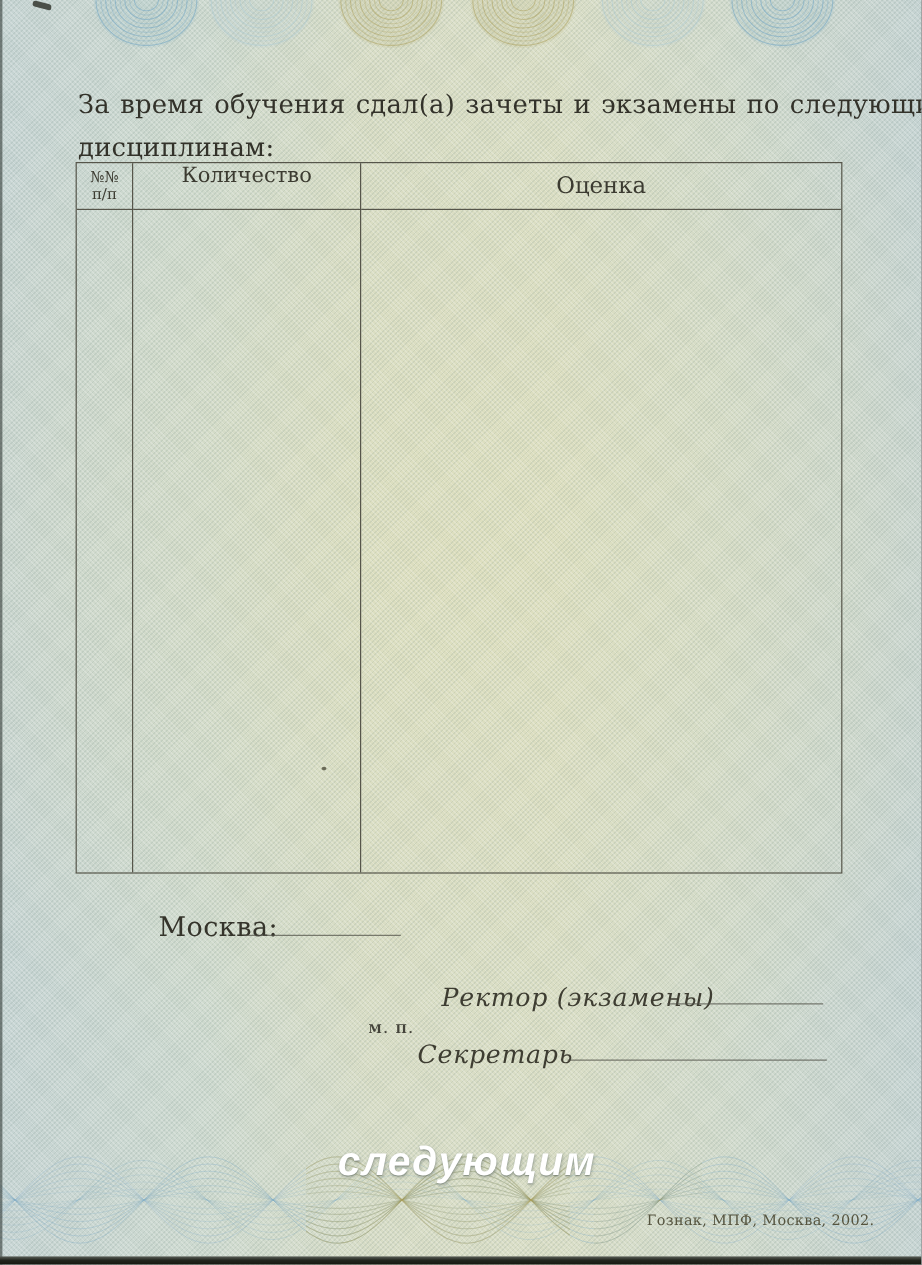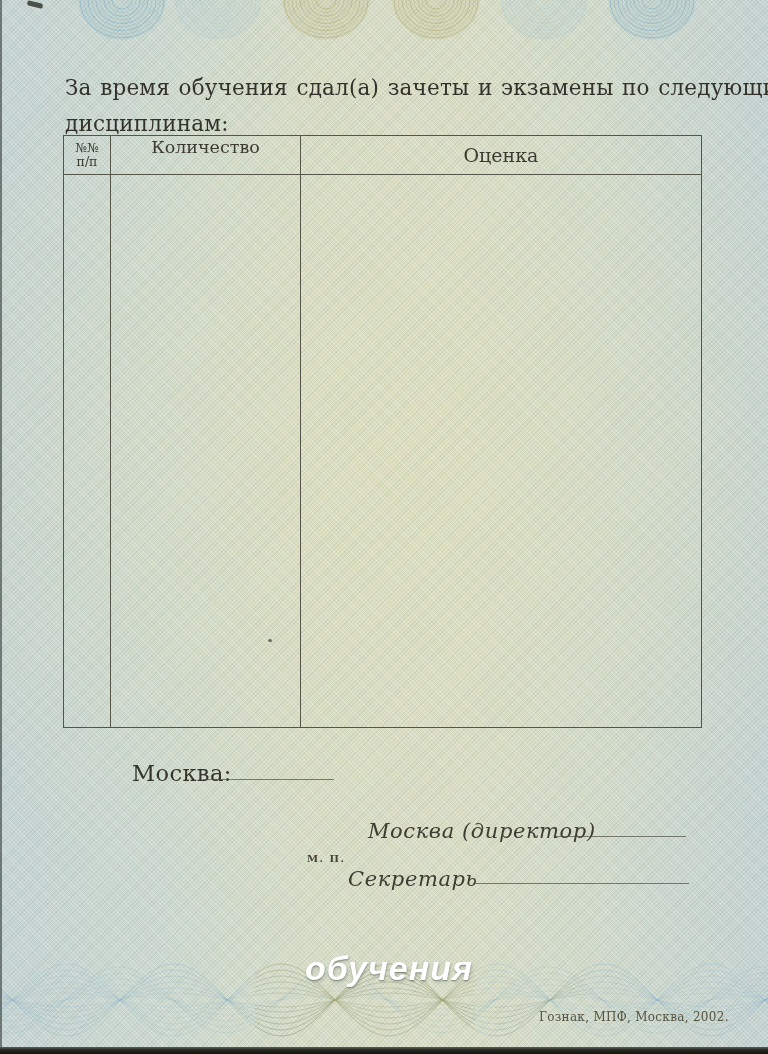--- a/index.html
+++ b/index.html
@@ -150,21 +150,21 @@
       <div class="th">
         <div>Оценка</div>
       </div>
       <div class="td"></div>
     </div>
   </div>
 
   <div class="total-label">Москва:</div>
   <div class="fill-line line-total"></div>
 
-  <div class="sig sig-rector">Москва (директор)</div>
+  <div class="sig sig-rector">Ректор (экзамены)</div>
   <div class="fill-line line-rector"></div>
 
   <div class="seal">М. П.</div>
 
   <div class="sig sig-secretary">Секретарь</div>
   <div class="fill-line line-secretary"></div>
 
   <svg id="bottom-decor" class="decor" width="768" height="100" viewBox="0 0 768 100">
       <path d="M -12 28.4 L -6 33.5 L 0 39.1 L 6 45.2 L 12 51.5 L 18 57.8 L 24 63.9 L 30 69.6 L 36 74.8 L 42 79.3 L 48 83.0 L 54 85.7 L 60 87.4 L 66 88.0 L 72 87.5 L 78 85.9 L 84 83.3 L 90 79.7 L 96 75.2 L 102 70.1 L 108 64.4 L 114 58.3 L 120 52.0 L 126 45.7 L 132 39.6 L 138 33.9 L 144 28.8 L 150 24.3 L 156 20.7 L 162 18.1 L 168 16.5 L 174 16.0 L 180 16.6 L 186 18.3 L 192 21.0 L 198 24.7 L 204 29.2 L 210 34.4 L 216 40.1 L 222 46.2 L 228 52.5 L 234 58.8 L 240 64.9 L 246 70.5 L 252 75.6 L 258 80.0 L 264 83.5 L 270 86.1 L 276 87.6 L 282 88.0 L 288 87.3 L 294 85.5 L 300 82.7 L 306 79.0 L 312 74.4 L 318 69.2 L 324 63.4 L 330 57.2 L 336 50.9 L 342 44.7 L 348 38.6 L 354 33.0 L 360 28.0 L 366 23.7 L 372 20.2 L 378 17.8 L 384 16.3 L 390 16.0 L 396 16.8 L 402 18.7 L 408 21.5 L 414 25.4 L 420 30.0 L 426 35.3 L 432 41.1 L 438 47.3 L 444 53.6 L 450 59.8 L 456 65.8 L 462 71.4 L 468 76.4 L 474 80.7 L 480 84.0 L 486 86.4 L 492 87.7 L 498 88.0 L 504 87.1 L 510 85.1 L 516 82.2 L 522 78.3 L 528 73.6 L 534 68.2 L 540 62.4 L 546 56.2 L 552 49.9 L 558 43.7 L 564 37.7 L 570 32.1 L 576 27.2 L 582 23.0 L 588 19.7 L 594 17.5 L 600 16.2 L 606 16.1 L 612 17.0 L 618 19.1 L 624 22.1 L 630 26.1 L 636 30.8 L 642 36.2 L 648 42.1 L 654 48.3 L 660 54.6 L 666 60.9 L 672 66.8 L 678 72.3 L 684 77.2 L 690 81.3 L 696 84.5 L 702 86.7 L 708 87.8 L 714 87.9 L 720 86.8 L 726 84.7 L 732 81.6 L 738 77.5 L 744 72.7 L 750 67.3 L 756 61.4 L 762 55.2 L 768 48.8 L 774 42.6 L 780 36.7" fill="none" stroke="#7aa9c6" stroke-opacity="0.38" stroke-width="0.8"></path>
       <path d="M -12 75.6 L -6 70.5 L 0 64.9 L 6 58.8 L 12 52.5 L 18 46.2 L 24 40.1 L 30 34.4 L 36 29.2 L 42 24.7 L 48 21.0 L 54 18.3 L 60 16.6 L 66 16.0 L 72 16.5 L 78 18.1 L 84 20.7 L 90 24.3 L 96 28.8 L 102 33.9 L 108 39.6 L 114 45.7 L 120 52.0 L 126 58.3 L 132 64.4 L 138 70.1 L 144 75.2 L 150 79.7 L 156 83.3 L 162 85.9 L 168 87.5 L 174 88.0 L 180 87.4 L 186 85.7 L 192 83.0 L 198 79.3 L 204 74.8 L 210 69.6 L 216 63.9 L 222 57.8 L 228 51.5 L 234 45.2 L 240 39.1 L 246 33.5 L 252 28.4 L 258 24.0 L 264 20.5 L 270 17.9 L 276 16.4 L 282 16.0 L 288 16.7 L 294 18.5 L 300 21.3 L 306 25.0 L 312 29.6 L 318 34.8 L 324 40.6 L 330 46.8 L 336 53.1 L 342 59.3 L 348 65.4 L 354 71.0 L 360 76.0 L 366 80.3 L 372 83.8 L 378 86.2 L 384 87.7 L 390 88.0 L 396 87.2 L 402 85.3 L 408 82.5 L 414 78.6 L 420 74.0 L 426 68.7 L 432 62.9 L 438 56.7 L 444 50.4 L 450 44.2 L 456 38.2 L 462 32.6 L 468 27.6 L 474 23.3 L 480 20.0 L 486 17.6 L 492 16.3 L 498 16.0 L 504 16.9 L 510 18.9 L 516 21.8 L 522 25.7 L 528 30.4 L 534 35.8 L 540 41.6 L 546 47.8 L 552 54.1 L 558 60.3 L 564 66.3 L 570 71.9 L 576 76.8 L 582 81.0 L 588 84.3 L 594 86.5 L 600 87.8 L 606 87.9 L 612 87.0 L 618 84.9 L 624 81.9 L 630 77.9 L 636 73.2 L 642 67.8 L 648 61.9 L 654 55.7 L 660 49.4 L 666 43.1 L 672 37.2 L 678 31.7 L 684 26.8 L 690 22.7 L 696 19.5 L 702 17.3 L 708 16.2 L 714 16.1 L 720 17.2 L 726 19.3 L 732 22.4 L 738 26.5 L 744 31.3 L 750 36.7 L 756 42.6 L 762 48.8 L 768 55.2 L 774 61.4 L 780 67.3" fill="none" stroke="#8fb5cc" stroke-opacity="0.38" stroke-width="0.8"></path>
@@ -210,21 +210,21 @@
         <path d="M -12 28.4 L -6 33.5 L 0 39.1 L 6 45.2 L 12 51.5 L 18 57.8 L 24 63.9 L 30 69.6 L 36 74.8 L 42 79.3 L 48 83.0 L 54 85.7 L 60 87.4 L 66 88.0 L 72 87.5 L 78 85.9 L 84 83.3 L 90 79.7 L 96 75.2 L 102 70.1 L 108 64.4 L 114 58.3 L 120 52.0 L 126 45.7 L 132 39.6 L 138 33.9 L 144 28.8 L 150 24.3 L 156 20.7 L 162 18.1 L 168 16.5 L 174 16.0 L 180 16.6 L 186 18.3 L 192 21.0 L 198 24.7 L 204 29.2 L 210 34.4 L 216 40.1 L 222 46.2 L 228 52.5 L 234 58.8 L 240 64.9 L 246 70.5 L 252 75.6 L 258 80.0 L 264 83.5 L 270 86.1 L 276 87.6 L 282 88.0 L 288 87.3 L 294 85.5 L 300 82.7 L 306 79.0 L 312 74.4 L 318 69.2 L 324 63.4 L 330 57.2 L 336 50.9 L 342 44.7 L 348 38.6 L 354 33.0 L 360 28.0 L 366 23.7 L 372 20.2 L 378 17.8 L 384 16.3 L 390 16.0 L 396 16.8 L 402 18.7 L 408 21.5 L 414 25.4 L 420 30.0 L 426 35.3 L 432 41.1 L 438 47.3 L 444 53.6 L 450 59.8 L 456 65.8 L 462 71.4 L 468 76.4 L 474 80.7 L 480 84.0 L 486 86.4 L 492 87.7 L 498 88.0 L 504 87.1 L 510 85.1 L 516 82.2 L 522 78.3 L 528 73.6 L 534 68.2 L 540 62.4 L 546 56.2 L 552 49.9 L 558 43.7 L 564 37.7 L 570 32.1 L 576 27.2 L 582 23.0 L 588 19.7 L 594 17.5 L 600 16.2 L 606 16.1 L 612 17.0 L 618 19.1 L 624 22.1 L 630 26.1 L 636 30.8 L 642 36.2 L 648 42.1 L 654 48.3 L 660 54.6 L 666 60.9 L 672 66.8 L 678 72.3 L 684 77.2 L 690 81.3 L 696 84.5 L 702 86.7 L 708 87.8 L 714 87.9 L 720 86.8 L 726 84.7 L 732 81.6 L 738 77.5 L 744 72.7 L 750 67.3 L 756 61.4 L 762 55.2 L 768 48.8 L 774 42.6 L 780 36.7" fill="none" stroke="#a89b52" stroke-opacity="0.25" stroke-width="0.8"></path>
         <path d="M -12 32.3 L -6 36.6 L 0 41.3 L 6 46.3 L 12 51.6 L 18 56.8 L 24 61.9 L 30 66.7 L 36 71.0 L 42 74.8 L 48 77.8 L 54 80.1 L 60 81.5 L 66 82.0 L 72 81.6 L 78 80.2 L 84 78.1 L 90 75.1 L 96 71.4 L 102 67.1 L 108 62.3 L 114 57.2 L 120 52.0 L 126 46.8 L 132 41.7 L 138 36.9 L 144 32.6 L 150 28.9 L 156 25.9 L 162 23.8 L 168 22.4 L 174 22.0 L 180 22.5 L 186 23.9 L 192 26.2 L 198 29.2 L 204 33.0 L 210 37.3 L 216 42.1 L 222 47.2 L 228 52.4 L 234 57.7 L 240 62.7 L 246 67.4 L 252 71.7 L 258 75.3 L 264 78.3 L 270 80.4 L 276 81.6 L 282 82.0 L 288 81.4 L 294 79.9 L 300 77.6 L 306 74.5 L 312 70.7 L 318 66.3 L 324 61.5 L 330 56.4 L 336 51.1 L 342 45.9 L 348 40.9 L 354 36.2 L 360 32.0 L 366 28.4 L 372 25.5 L 378 23.5 L 384 22.3 L 390 22.0 L 396 22.7 L 402 24.2 L 408 26.6 L 414 29.8 L 420 33.7 L 426 38.1 L 432 42.9 L 438 48.1 L 444 53.3 L 450 58.5 L 456 63.5 L 462 68.2 L 468 72.3 L 474 75.9 L 480 78.7 L 486 80.7 L 492 81.8 L 498 82.0 L 504 81.2 L 510 79.6 L 516 77.1 L 522 73.9 L 528 70.0 L 534 65.5 L 540 60.6 L 546 55.5 L 552 50.2 L 558 45.0 L 564 40.1 L 570 35.4 L 576 31.3 L 582 27.9 L 588 25.1 L 594 23.2 L 600 22.2 L 606 22.1 L 612 22.9 L 618 24.6 L 624 27.1 L 630 30.4 L 636 34.4 L 642 38.9 L 648 43.8 L 654 48.9 L 660 54.2 L 666 59.4 L 672 64.3 L 678 68.9 L 684 73.0 L 690 76.4 L 696 79.1 L 702 80.9 L 708 81.9 L 714 81.9 L 720 81.0 L 726 79.3 L 732 76.7 L 738 73.3 L 744 69.3 L 750 64.7 L 756 59.8 L 762 54.6 L 768 49.4 L 774 44.2 L 780 39.3" fill="none" stroke="#a89b52" stroke-opacity="0.23" stroke-width="0.8"></path>
         <path d="M -12 36.2 L -6 39.6 L 0 43.4 L 6 47.5 L 12 51.6 L 18 55.8 L 24 59.9 L 30 63.7 L 36 67.2 L 42 70.2 L 48 72.7 L 54 74.5 L 60 75.6 L 66 76.0 L 72 75.7 L 78 74.6 L 84 72.8 L 90 70.4 L 96 67.5 L 102 64.1 L 108 60.2 L 114 56.2 L 120 52.0 L 126 47.8 L 132 43.8 L 138 39.9 L 144 36.5 L 150 33.6 L 156 31.2 L 162 29.4 L 168 28.3 L 174 28.0 L 180 28.4 L 186 29.5 L 192 31.3 L 198 33.8 L 204 36.8 L 210 40.3 L 216 44.1 L 222 48.2 L 228 52.4 L 234 56.5 L 240 60.6 L 246 64.4 L 252 67.8 L 258 70.7 L 264 73.0 L 270 74.7 L 276 75.7 L 282 76.0 L 288 75.5 L 294 74.4 L 300 72.5 L 306 70.0 L 312 66.9 L 318 63.4 L 324 59.6 L 330 55.5 L 336 51.3 L 342 47.1 L 348 43.1 L 354 39.3 L 360 36.0 L 366 33.1 L 372 30.8 L 378 29.2 L 384 28.2 L 390 28.0 L 396 28.5 L 402 29.8 L 408 31.7 L 414 34.2 L 420 37.3 L 426 40.9 L 432 44.8 L 438 48.9 L 444 53.1 L 450 57.2 L 456 61.2 L 462 64.9 L 468 68.3 L 474 71.1 L 480 73.3 L 486 74.9 L 492 75.8 L 498 76.0 L 504 75.4 L 510 74.1 L 516 72.1 L 522 69.5 L 528 66.4 L 534 62.8 L 540 58.9 L 546 54.8 L 552 50.6 L 558 46.4 L 564 42.5 L 570 38.8 L 576 35.5 L 582 32.7 L 588 30.5 L 594 29.0 L 600 28.1 L 606 28.1 L 612 28.7 L 618 30.1 L 624 32.1 L 630 34.7 L 636 37.9 L 642 41.5 L 648 45.4 L 654 49.5 L 660 53.8 L 666 57.9 L 672 61.9 L 678 65.5 L 684 68.8 L 690 71.5 L 696 73.7 L 702 75.1 L 708 75.9 L 714 75.9 L 720 75.2 L 726 73.8 L 732 71.7 L 738 69.0 L 744 65.8 L 750 62.2 L 756 58.2 L 762 54.1 L 768 49.9 L 774 45.8 L 780 41.8" fill="none" stroke="#a89b52" stroke-opacity="0.21" stroke-width="0.8"></path>
         <path d="M -12 40.2 L -6 42.7 L 0 45.6 L 6 48.6 L 12 51.7 L 18 54.9 L 24 57.9 L 30 60.8 L 36 63.4 L 42 65.7 L 48 67.5 L 54 68.9 L 60 69.7 L 66 70.0 L 72 69.7 L 78 68.9 L 84 67.6 L 90 65.8 L 96 63.6 L 102 61.0 L 108 58.2 L 114 55.1 L 120 52.0 L 126 48.9 L 132 45.8 L 138 43.0 L 144 40.4 L 150 38.2 L 156 36.4 L 162 35.1 L 168 34.3 L 174 34.0 L 180 34.3 L 186 35.1 L 192 36.5 L 198 38.3 L 204 40.6 L 210 43.2 L 216 46.1 L 222 49.1 L 228 52.3 L 234 55.4 L 240 58.4 L 246 61.3 L 252 63.8 L 258 66.0 L 264 67.8 L 270 69.0 L 276 69.8 L 282 70.0 L 288 69.7 L 294 68.8 L 300 67.4 L 306 65.5 L 312 63.2 L 318 60.6 L 324 57.7 L 330 54.6 L 336 51.5 L 342 48.3 L 348 45.3 L 354 42.5 L 360 40.0 L 366 37.8 L 372 36.1 L 378 34.9 L 384 34.2 L 390 34.0 L 396 34.4 L 402 35.3 L 408 36.8 L 414 38.7 L 420 41.0 L 426 43.7 L 432 46.6 L 438 49.6 L 444 52.8 L 450 55.9 L 456 58.9 L 462 61.7 L 468 64.2 L 474 66.3 L 480 68.0 L 486 69.2 L 492 69.9 L 498 70.0 L 504 69.5 L 510 68.6 L 516 67.1 L 522 65.1 L 528 62.8 L 534 60.1 L 540 57.2 L 546 54.1 L 552 50.9 L 558 47.8 L 564 44.8 L 570 42.1 L 576 39.6 L 582 37.5 L 588 35.9 L 594 34.7 L 600 34.1 L 606 34.0 L 612 34.5 L 618 35.5 L 624 37.1 L 630 39.0 L 636 41.4 L 642 44.1 L 648 47.1 L 654 50.2 L 660 53.3 L 666 56.4 L 672 59.4 L 678 62.2 L 684 64.6 L 690 66.6 L 696 68.2 L 702 69.3 L 708 69.9 L 714 69.9 L 720 69.4 L 726 68.4 L 732 66.8 L 738 64.8 L 744 62.4 L 750 59.6 L 756 56.7 L 762 53.6 L 768 50.4 L 774 47.3 L 780 44.4" fill="none" stroke="#a89b52" stroke-opacity="0.19" stroke-width="0.8"></path>
         <path d="M -12 44.1 L -6 45.8 L 0 47.7 L 6 49.7 L 12 51.8 L 18 53.9 L 24 56.0 L 30 57.9 L 36 59.6 L 42 61.1 L 48 62.3 L 54 63.2 L 60 63.8 L 66 64.0 L 72 63.8 L 78 63.3 L 84 62.4 L 90 61.2 L 96 59.7 L 102 58.0 L 108 56.1 L 114 54.1 L 120 52.0 L 126 49.9 L 132 47.9 L 138 46.0 L 144 44.3 L 150 42.8 L 156 41.6 L 162 40.7 L 168 40.2 L 174 40.0 L 180 40.2 L 186 40.8 L 192 41.7 L 198 42.9 L 204 44.4 L 210 46.1 L 216 48.0 L 222 50.1 L 228 52.2 L 234 54.3 L 240 56.3 L 246 58.2 L 252 59.9 L 258 61.3 L 264 62.5 L 270 63.4 L 276 63.9 L 282 64.0 L 288 63.8 L 294 63.2 L 300 62.2 L 306 61.0 L 312 59.5 L 318 57.7 L 324 55.8 L 330 53.7 L 336 51.6 L 342 49.6 L 348 47.5 L 354 45.7 L 360 44.0 L 366 42.6 L 372 41.4 L 378 40.6 L 384 40.1 L 390 40.0 L 396 40.3 L 402 40.9 L 408 41.8 L 414 43.1 L 420 44.7 L 426 46.4 L 432 48.4 L 438 50.4 L 444 52.5 L 450 54.6 L 456 56.6 L 462 58.5 L 468 60.1 L 474 61.6 L 480 62.7 L 486 63.5 L 492 63.9 L 498 64.0 L 504 63.7 L 510 63.0 L 516 62.1 L 522 60.8 L 528 59.2 L 534 57.4 L 540 55.5 L 546 53.4 L 552 51.3 L 558 49.2 L 564 47.2 L 570 45.4 L 576 43.7 L 582 42.3 L 588 41.2 L 594 40.5 L 600 40.1 L 606 40.0 L 612 40.3 L 618 41.0 L 624 42.0 L 630 43.4 L 636 44.9 L 642 46.7 L 648 48.7 L 654 50.8 L 660 52.9 L 666 55.0 L 672 56.9 L 678 58.8 L 684 60.4 L 690 61.8 L 696 62.8 L 702 63.6 L 708 63.9 L 714 64.0 L 720 63.6 L 726 62.9 L 732 61.9 L 738 60.5 L 744 58.9 L 750 57.1 L 756 55.1 L 762 53.1 L 768 50.9 L 774 48.9 L 780 46.9" fill="none" stroke="#a89b52" stroke-opacity="0.17" stroke-width="0.8"></path>
         <path d="M -12 47.4 L -6 48.4 L 0 49.5 L 6 50.7 L 12 51.9 L 18 53.1 L 24 54.3 L 30 55.4 L 36 56.4 L 42 57.3 L 48 58.0 L 54 58.6 L 60 58.9 L 66 59.0 L 72 58.9 L 78 58.6 L 84 58.1 L 90 57.4 L 96 56.5 L 102 55.5 L 108 54.4 L 114 53.2 L 120 52.0 L 126 50.8 L 132 49.6 L 138 48.5 L 144 47.5 L 150 46.6 L 156 45.9 L 162 45.4 L 168 45.1 L 174 45.0 L 180 45.1 L 186 45.4 L 192 46.0 L 198 46.7 L 204 47.6 L 210 48.6 L 216 49.7 L 222 50.9 L 228 52.1 L 234 53.3 L 240 54.5 L 246 55.6 L 252 56.6 L 258 57.4 L 264 58.1 L 270 58.6 L 276 58.9 L 282 59.0 L 288 58.9 L 294 58.5 L 300 58.0 L 306 57.2 L 312 56.4 L 318 55.3 L 324 54.2 L 330 53.0 L 336 51.8 L 342 50.6 L 348 49.4 L 354 48.3 L 360 47.3 L 366 46.5 L 372 45.8 L 378 45.3 L 384 45.1 L 390 45.0 L 396 45.2 L 402 45.5 L 408 46.1 L 414 46.8 L 420 47.7 L 426 48.8 L 432 49.9 L 438 51.1 L 444 52.3 L 450 53.5 L 456 54.7 L 462 55.8 L 468 56.7 L 474 57.6 L 480 58.2 L 486 58.7 L 492 58.9 L 498 59.0 L 504 58.8 L 510 58.4 L 516 57.9 L 522 57.1 L 528 56.2 L 534 55.2 L 540 54.0 L 546 52.8 L 552 51.6 L 558 50.4 L 564 49.2 L 570 48.1 L 576 47.2 L 582 46.4 L 588 45.7 L 594 45.3 L 600 45.0 L 606 45.0 L 612 45.2 L 618 45.6 L 624 46.2 L 630 47.0 L 636 47.9 L 642 48.9 L 648 50.1 L 654 51.3 L 660 52.5 L 666 53.7 L 672 54.9 L 678 55.9 L 684 56.9 L 690 57.7 L 696 58.3 L 702 58.7 L 708 59.0 L 714 59.0 L 720 58.8 L 726 58.4 L 732 57.8 L 738 57.0 L 744 56.0 L 750 55.0 L 756 53.8 L 762 52.6 L 768 51.4 L 774 50.2 L 780 49.0" fill="none" stroke="#a89b52" stroke-opacity="0.15" stroke-width="0.8"></path>
       </g>
     </svg>
 
   <div class="watermark">
-    <div>обучения</div>
+    <div>следующим</div>
   </div>
 
   <div class="imprint">Гознак, МПФ, Москва, 2002.</div>
 
   <div class="artifact-squiggle"></div>
   <div class="artifact-speck"></div>
   <div class="edge-left"></div>
   <div class="edge-bottom"></div>
 </div>
 

